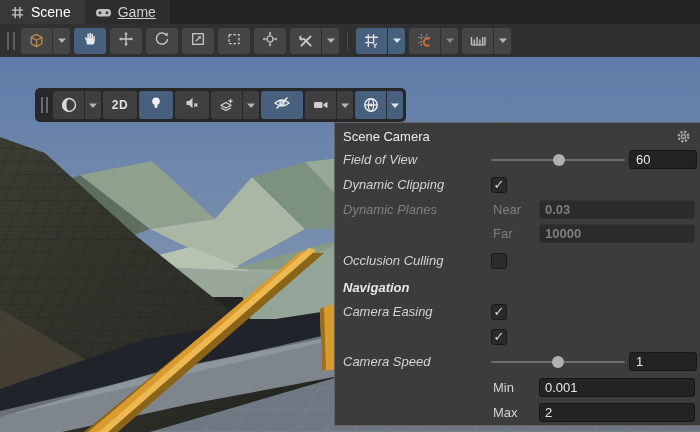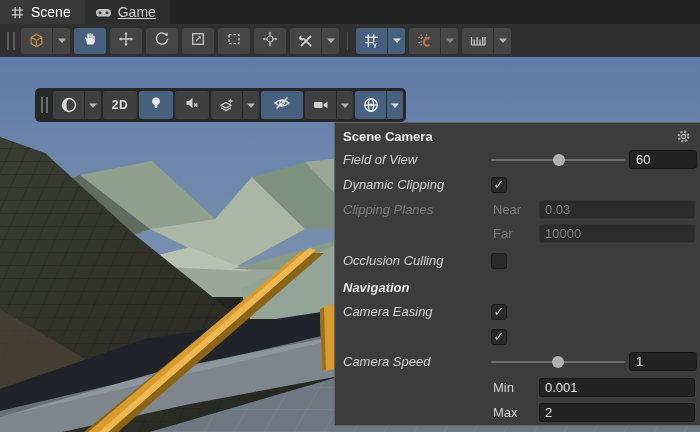--- a/index.html
+++ b/index.html
@@ -46,33 +46,33 @@
   .ocompound .main { width:31px; height:28px; background:#3f3f3f; border-radius:3px 0 0 3px;
     display:flex; align-items:center; justify-content:center; }
   .ocompound .caret { width:16px; height:28px; background:#3f3f3f; border-radius:0 3px 3px 0;
     display:flex; align-items:center; justify-content:center; }
   .ocompound.sel .main, .ocompound.sel .caret { background:#46607e; }
   .o2d { font-size:12px; font-weight:bold; color:#e0e0e0; letter-spacing:.5px; }
 
   
   .popup { position:absolute; left:334px; top:65px; width:366px; height:304px; background:#3c3c3c;
     border:1px solid #656565; border-right:none; z-index:10; font-size:13px; color:#d2d2d2; }
-  .phead { position:absolute; left:8px; top:6px; font-weight:bold; color:#ececec; }
+  .phead { position:absolute; left:8px; top:6px; font-weight:normal; color:#ececec; }
   .pgear { position:absolute; right:9px; top:6px; }
   .prow { position:absolute; left:0; width:100%; height:22px; }
   .c-label { position:absolute; left:8px; top:0; line-height:22px; white-space:nowrap;font-style:italic; }
   .c-label.bold { font-weight:bold; color:#e6e6e6; }
   .c-label.dis, .c-sub.dis { color:#7e7e7e; }
   .c-sub { position:absolute; left:158px; top:0; line-height:22px; }
   .c-check { position:absolute; left:156px; top:3px; width:16px; height:16px; background:#2a2a2a;
     border:1px solid #1a1a1a; border-radius:3px; color:#d8d8d8; font-size:13px; line-height:14px; text-align:center; }
   .c-check.checked::after { content:"\2713"; }
   .c-field { position:absolute; left:204px; top:1px; width:156px; height:19px; background:#232323;
     border:1px solid #171717; border-radius:3px; color:#e8e8e8; line-height:17px; padding-left:5px; }
-  .c-field.dis { color:#7e7e7e; background:#2b2b2b; border-color:#333333; }
+  .c-field.dis { color:#7e7e7e; background:#2b2b2b; border-color:#333333;font-weight:bold; }
   .c-slider { position:absolute; left:156px; top:0; width:134px; height:22px; }
   .c-slider .track { position:absolute; left:0; right:0; top:10px; height:2px; background:#6e6e6e; border-radius:1px; }
   .c-slider .thumb { position:absolute; top:5px; width:12px; height:12px; margin-left:-6px;
     border-radius:50%; background:#b0b0b0; }
   .c-val { position:absolute; left:294px; top:1px; width:68px; height:19px; background:#232323;
     border:1px solid #171717; border-radius:3px; color:#e8e8e8; line-height:17px; padding-left:6px; }
 </style>
 </head>
 <body>
 
@@ -395,21 +395,21 @@
         </span>
         <span class="c-val">60</span>
       </div>
 
       <div class="prow" style="top:51px">
         <span class="c-label">Dynamic Clipping</span>
         <span class="c-check checked"></span>
       </div>
 
       <div class="prow" style="top:76px">
-        <span class="c-label dis">Clipping Planes</span>
+        <span class="c-label dis">Dynamic Planes</span>
         <span class="c-sub dis">Near</span>
         <span class="c-field dis">0.03</span>
       </div>
 
       <div class="prow" style="top:100px">
         <span class="c-sub dis">Far</span>
         <span class="c-field dis">10000</span>
       </div>
 
       <div class="prow" style="top:127px">

